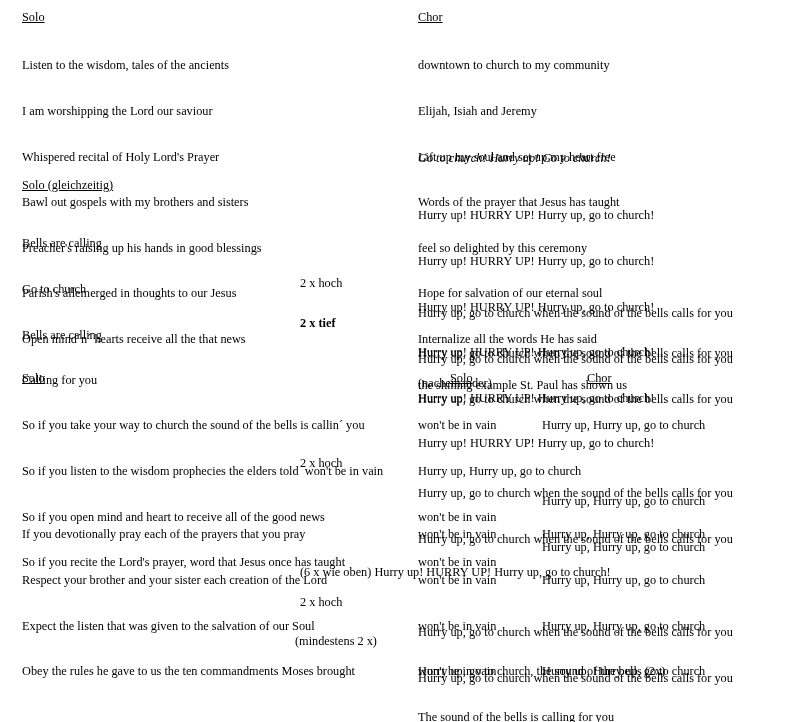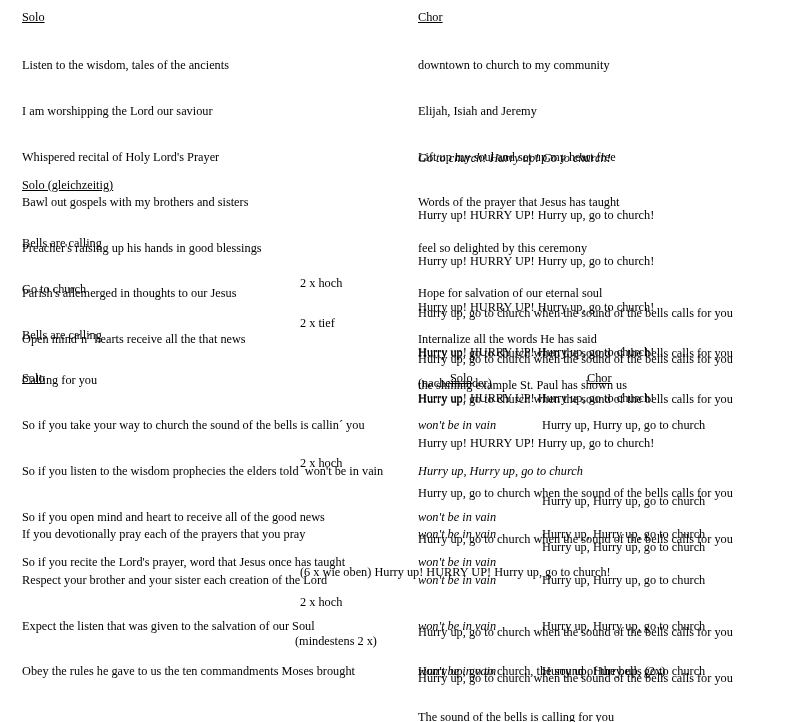--- a/index.html
+++ b/index.html
@@ -30,21 +30,21 @@
     text-decoration: underline;
   }
   .line {
     white-space: pre;
   }
 
   
   .col-left   { left: 22px; }
   .col-mid    { left: 300px; }
   .col-right  { left: 418px; }
-  .col-won    { left: 418px; font-style: italic; }
+  .col-won    { left: 418px; }
   .col-hurry  { left: 542px; }
 </style>
 </head>
 <body>
 
 <div class="page">
 
   <div class="blk col-left u" style="top:10px;">Solo</div>
   <div class="blk col-right u" style="top:10px;">Chor</div>
 
@@ -88,21 +88,21 @@
     <div class="line">Hurry up! HURRY UP! Hurry up, go to church!</div>
     <div class="line">Hurry up! HURRY UP! Hurry up, go to church!</div>
   </div>
 
   <div class="blk col-mid" style="top:276px;">2 x hoch</div>
   <div class="blk col-right" style="top:276px;">
     <div class="line">Hurry up, go to church when the sound of the bells calls for you</div>
     <div class="line">Hurry up, go to church when the sound of the bells calls for you</div>
   </div>
 
-  <div class="blk col-mid" style="top:316px;">2 x tief</div>
+  <div class="blk col-mid" style="top:316px;font-weight:bold;">2 x tief</div>
   <div class="blk col-right" style="top:316px;">
     <div class="line">Hurry up, go to church when the sound of the bells calls for you</div>
     <div class="line">Hurry up, go to church when the sound of the bells calls for you</div>
   </div>
 
   <div class="blk col-right" style="top:356px;margin-top:20px;">(nacheinander)</div>
 
   <div class="blk col-left u" style="top:371px;">Solo</div>
   <div class="blk u" style="top:371px; left:450px;">Solo</div>
   <div class="blk u" style="top:371px; left:587px;">Chor</div>

